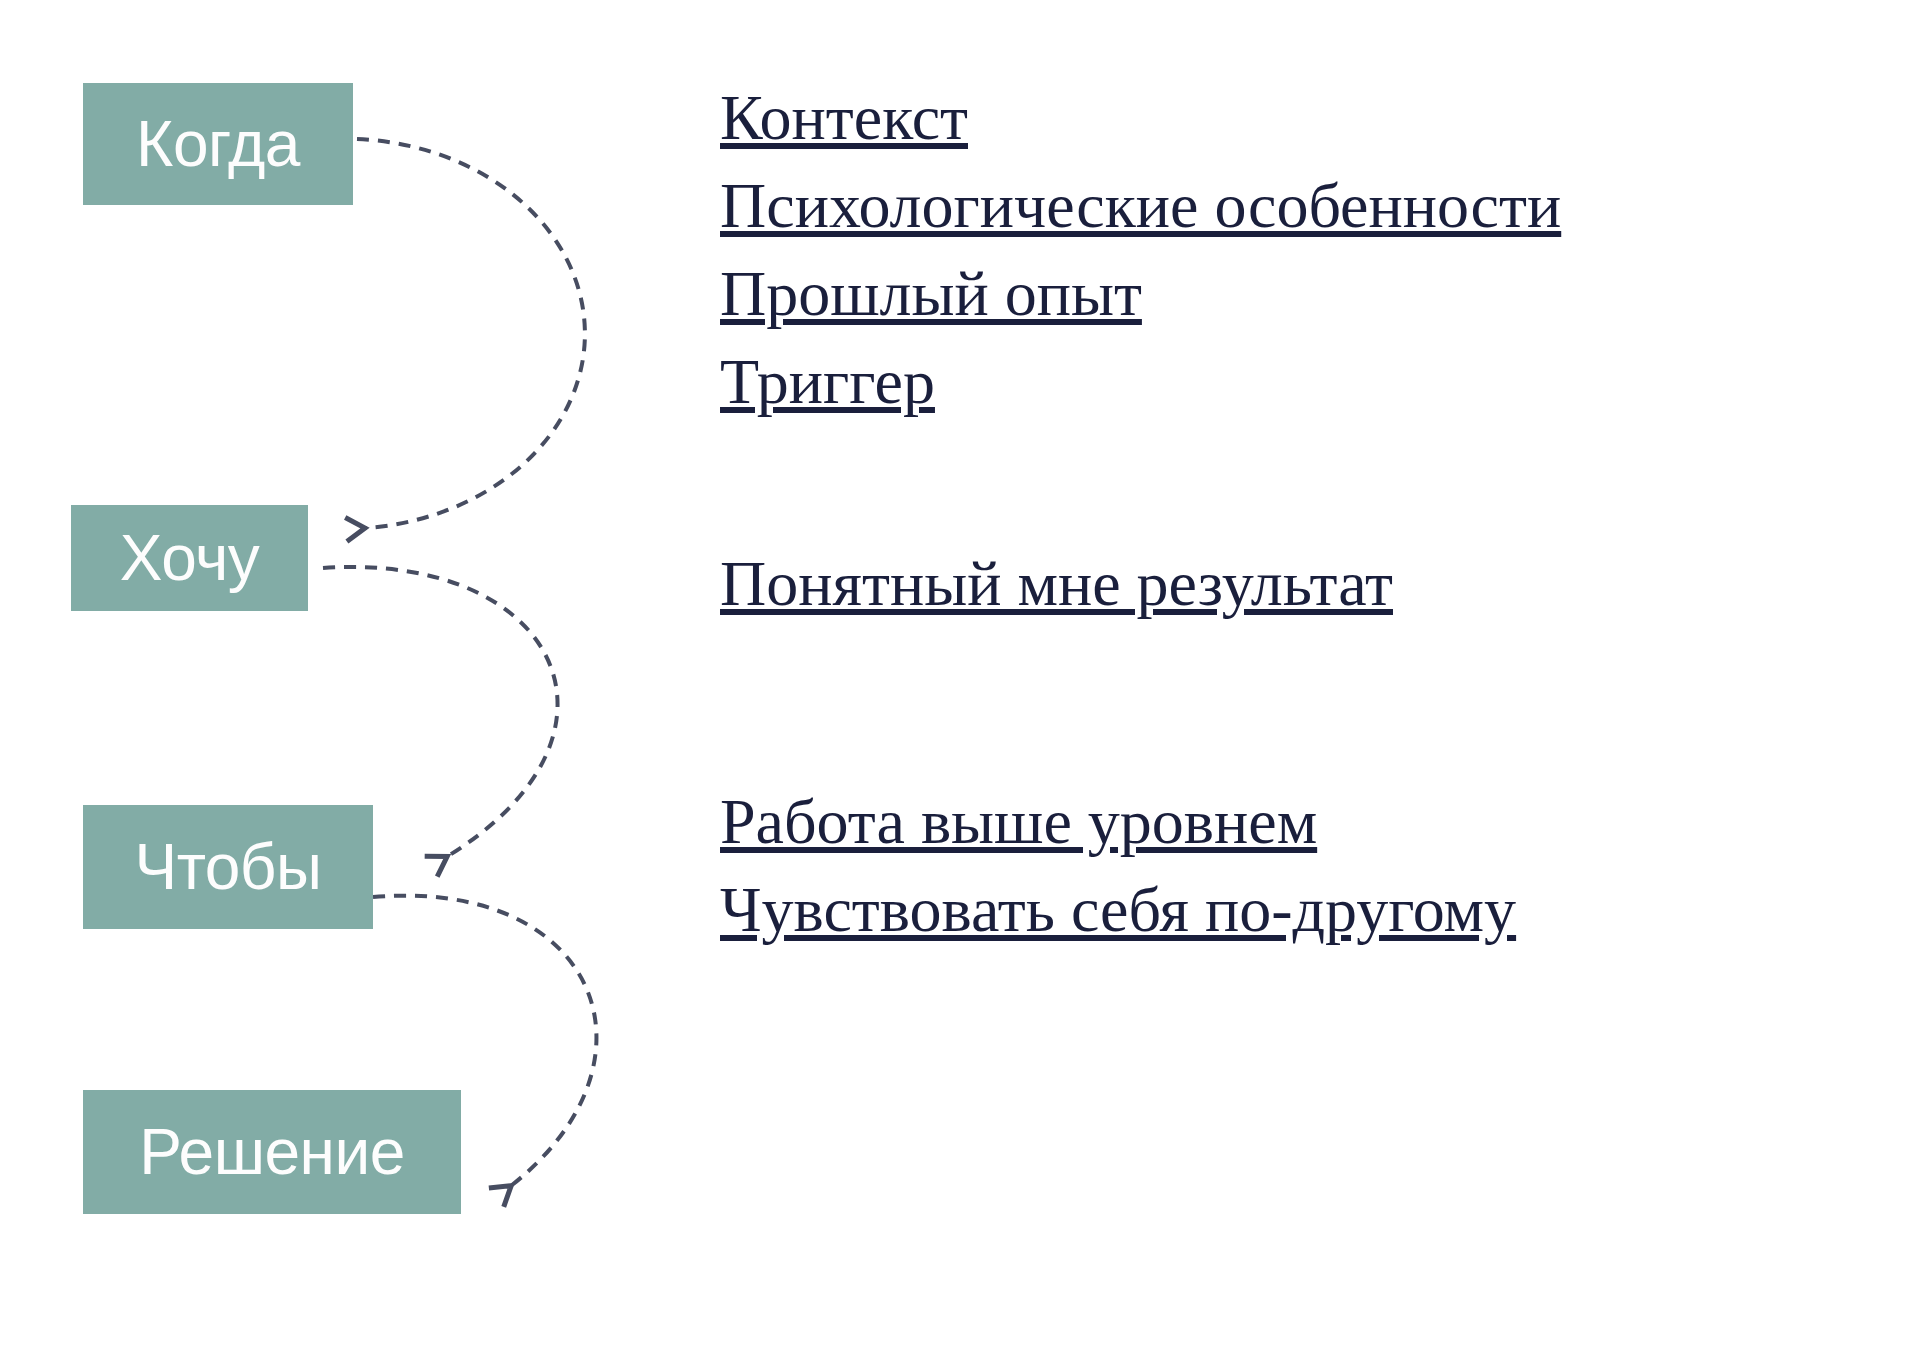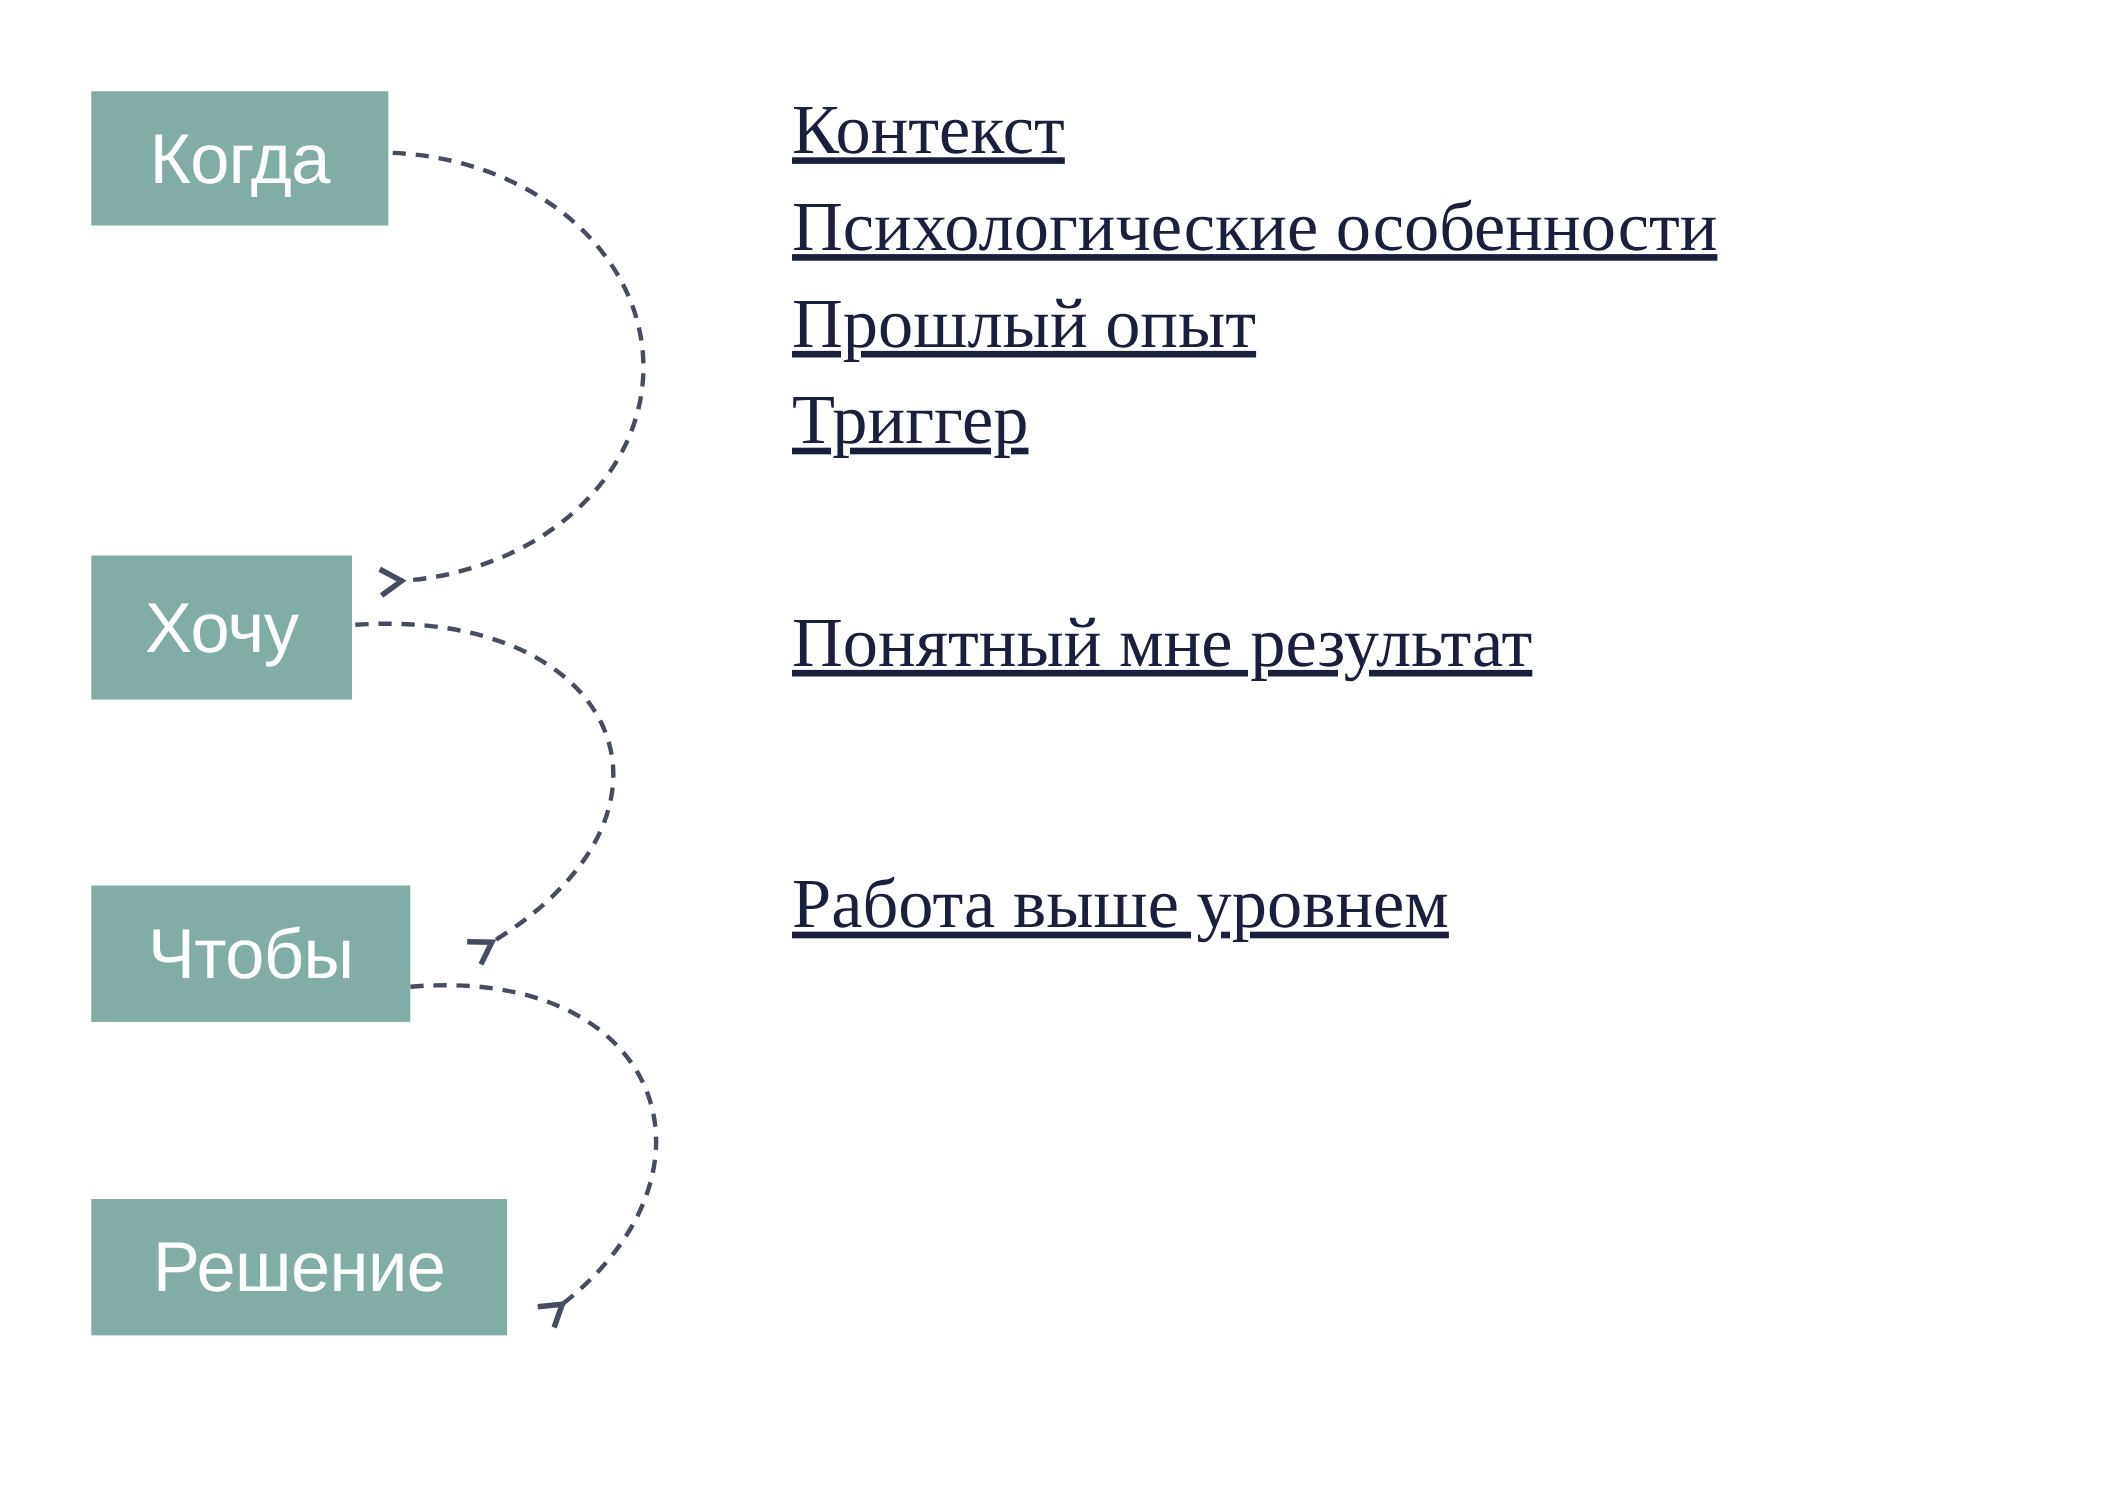--- a/index.html
+++ b/index.html
@@ -39,21 +39,21 @@
     background:var(--box-fill);
     color:var(--box-text);
     display:flex;
     align-items:center;
     justify-content:center;
     font-size:64px;
     letter-spacing:-0.5px;
     font-weight:400;
   }
   .box-kogda  {left:83px;  top:83px;   width:270px; height:122px;}
-  .box-hochu  {left:83px;  top:505px;  width:237px; height:131px;text-align:center;}
+  .box-hochu  {left:71px;  top:505px;  width:237px; height:106px;text-align:center;}
   .box-chtoby {left:83px;  top:805px;  width:290px; height:124px;align-items:center;}
   .box-reshenie{left:83px; top:1090px; width:378px; height:124px;}
   .group{
     position:absolute;
     left:720px;
     color:var(--body-text);
     font-family:"Liberation Serif", serif;
     font-size:64px;
     line-height:88px;
     white-space:nowrap;
@@ -99,16 +99,17 @@
     <div class="line">Прошлый опыт</div>
     <div class="line">Триггер</div>
   </div>
 
   <div class="group group-2">
     <div class="line">Понятный мне результат</div>
   </div>
 
   <div class="group group-3">
     <div class="line">Работа выше уровнем</div>
+    <div class="line">Чувствовать себя по-другому</div>
   </div>
 
 
 </div>
 
 </body></html>

